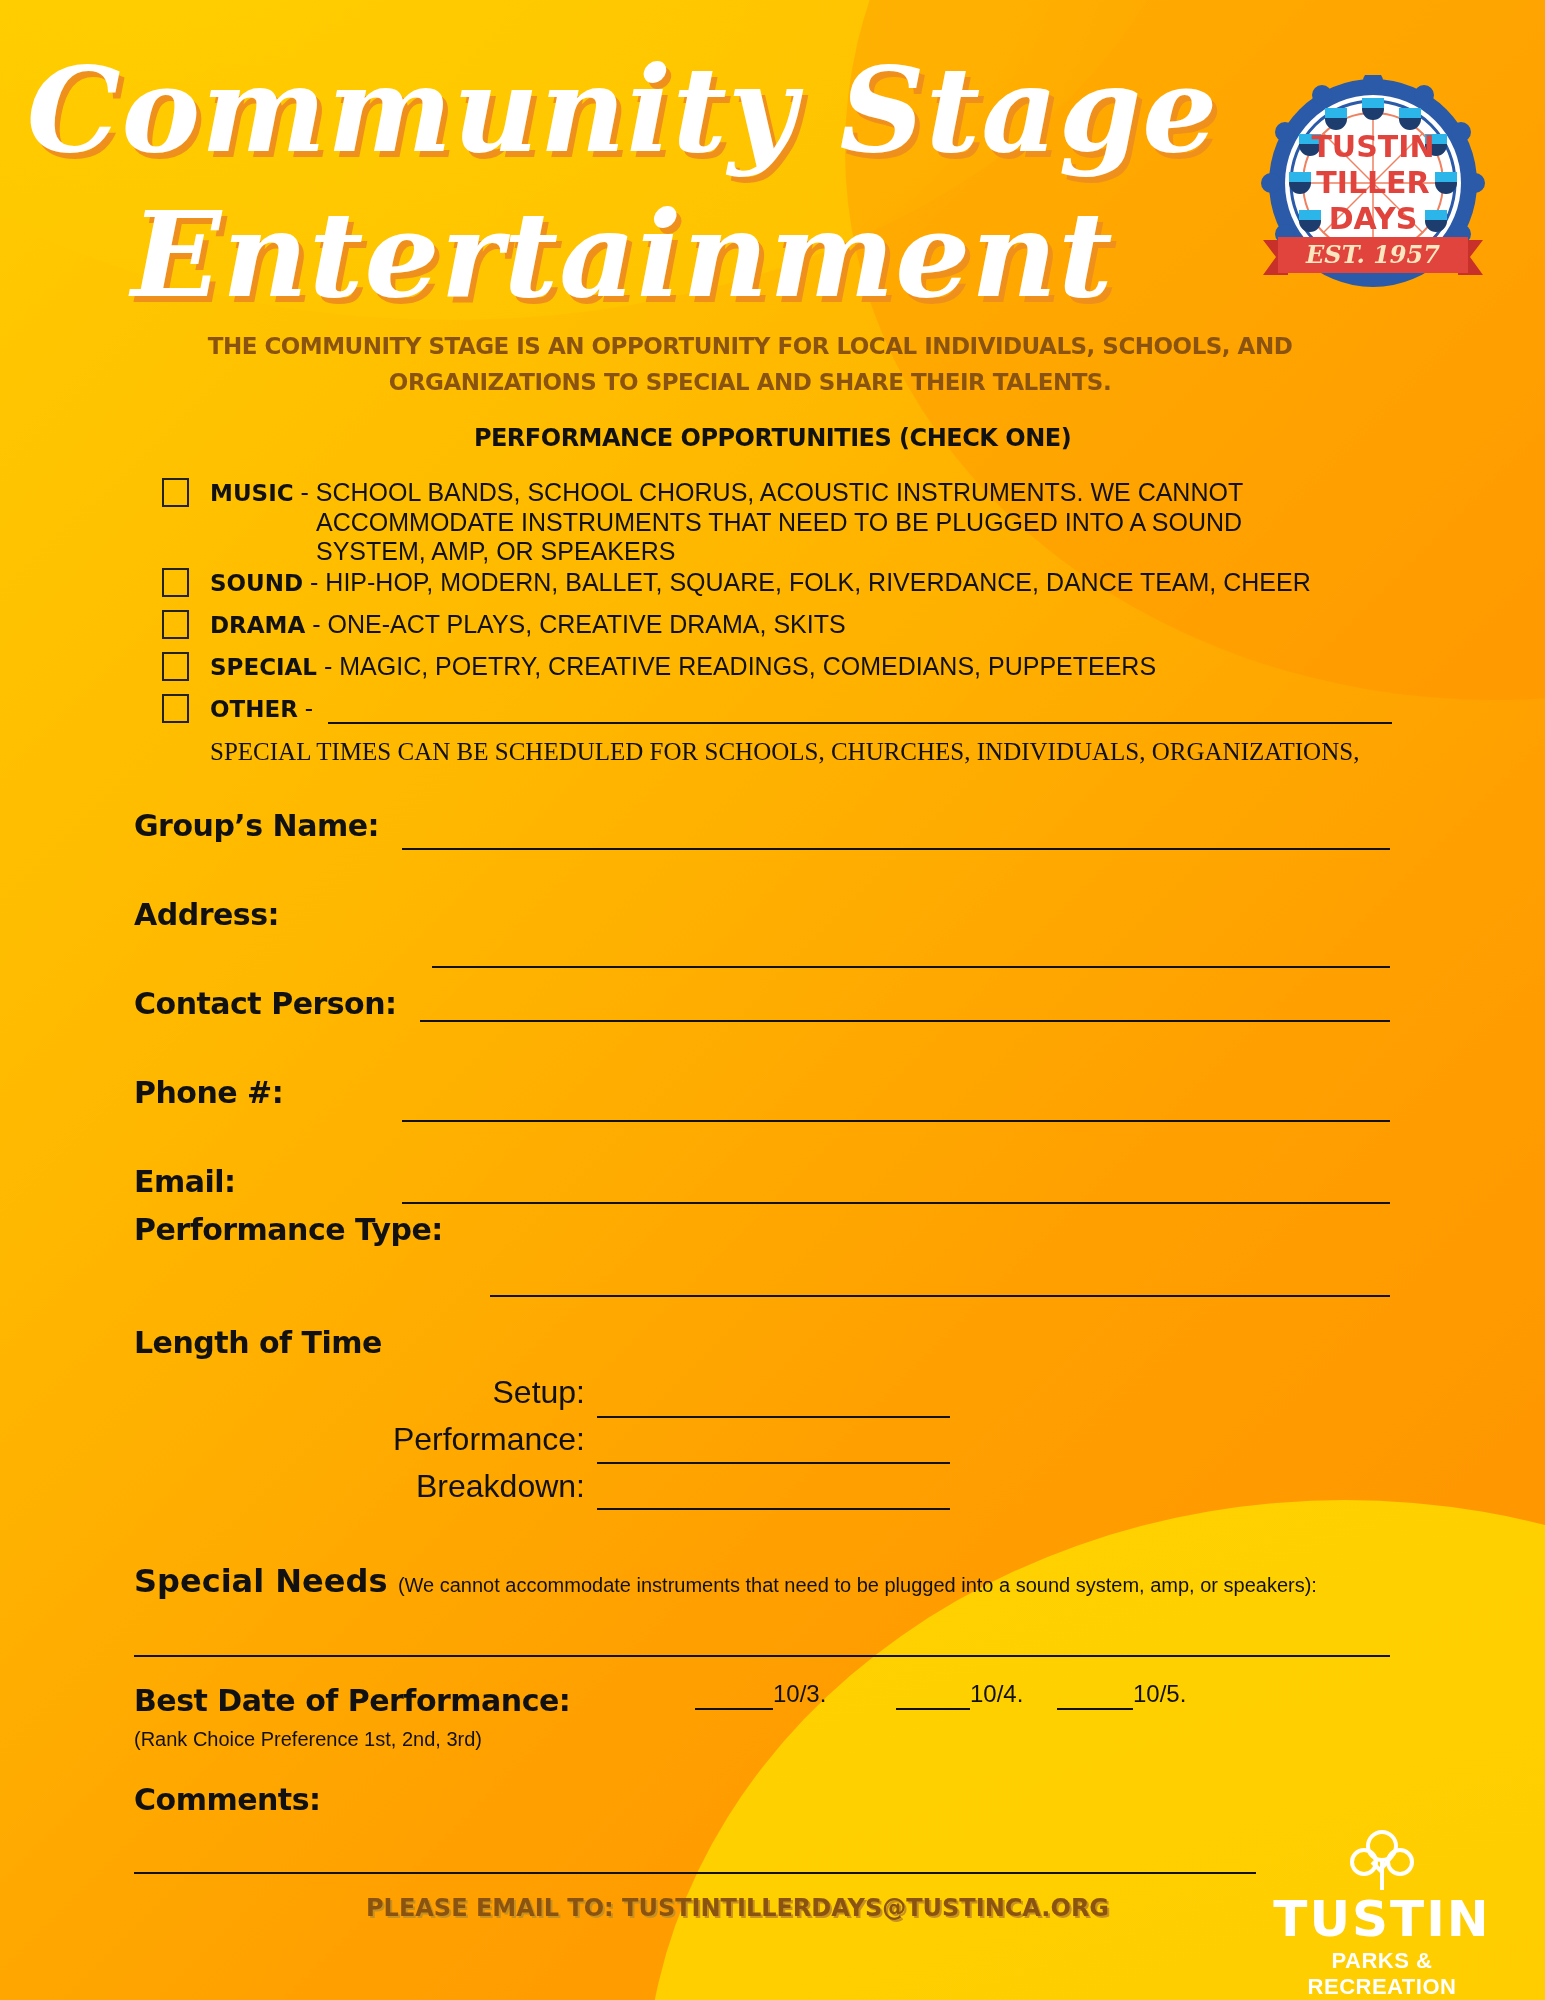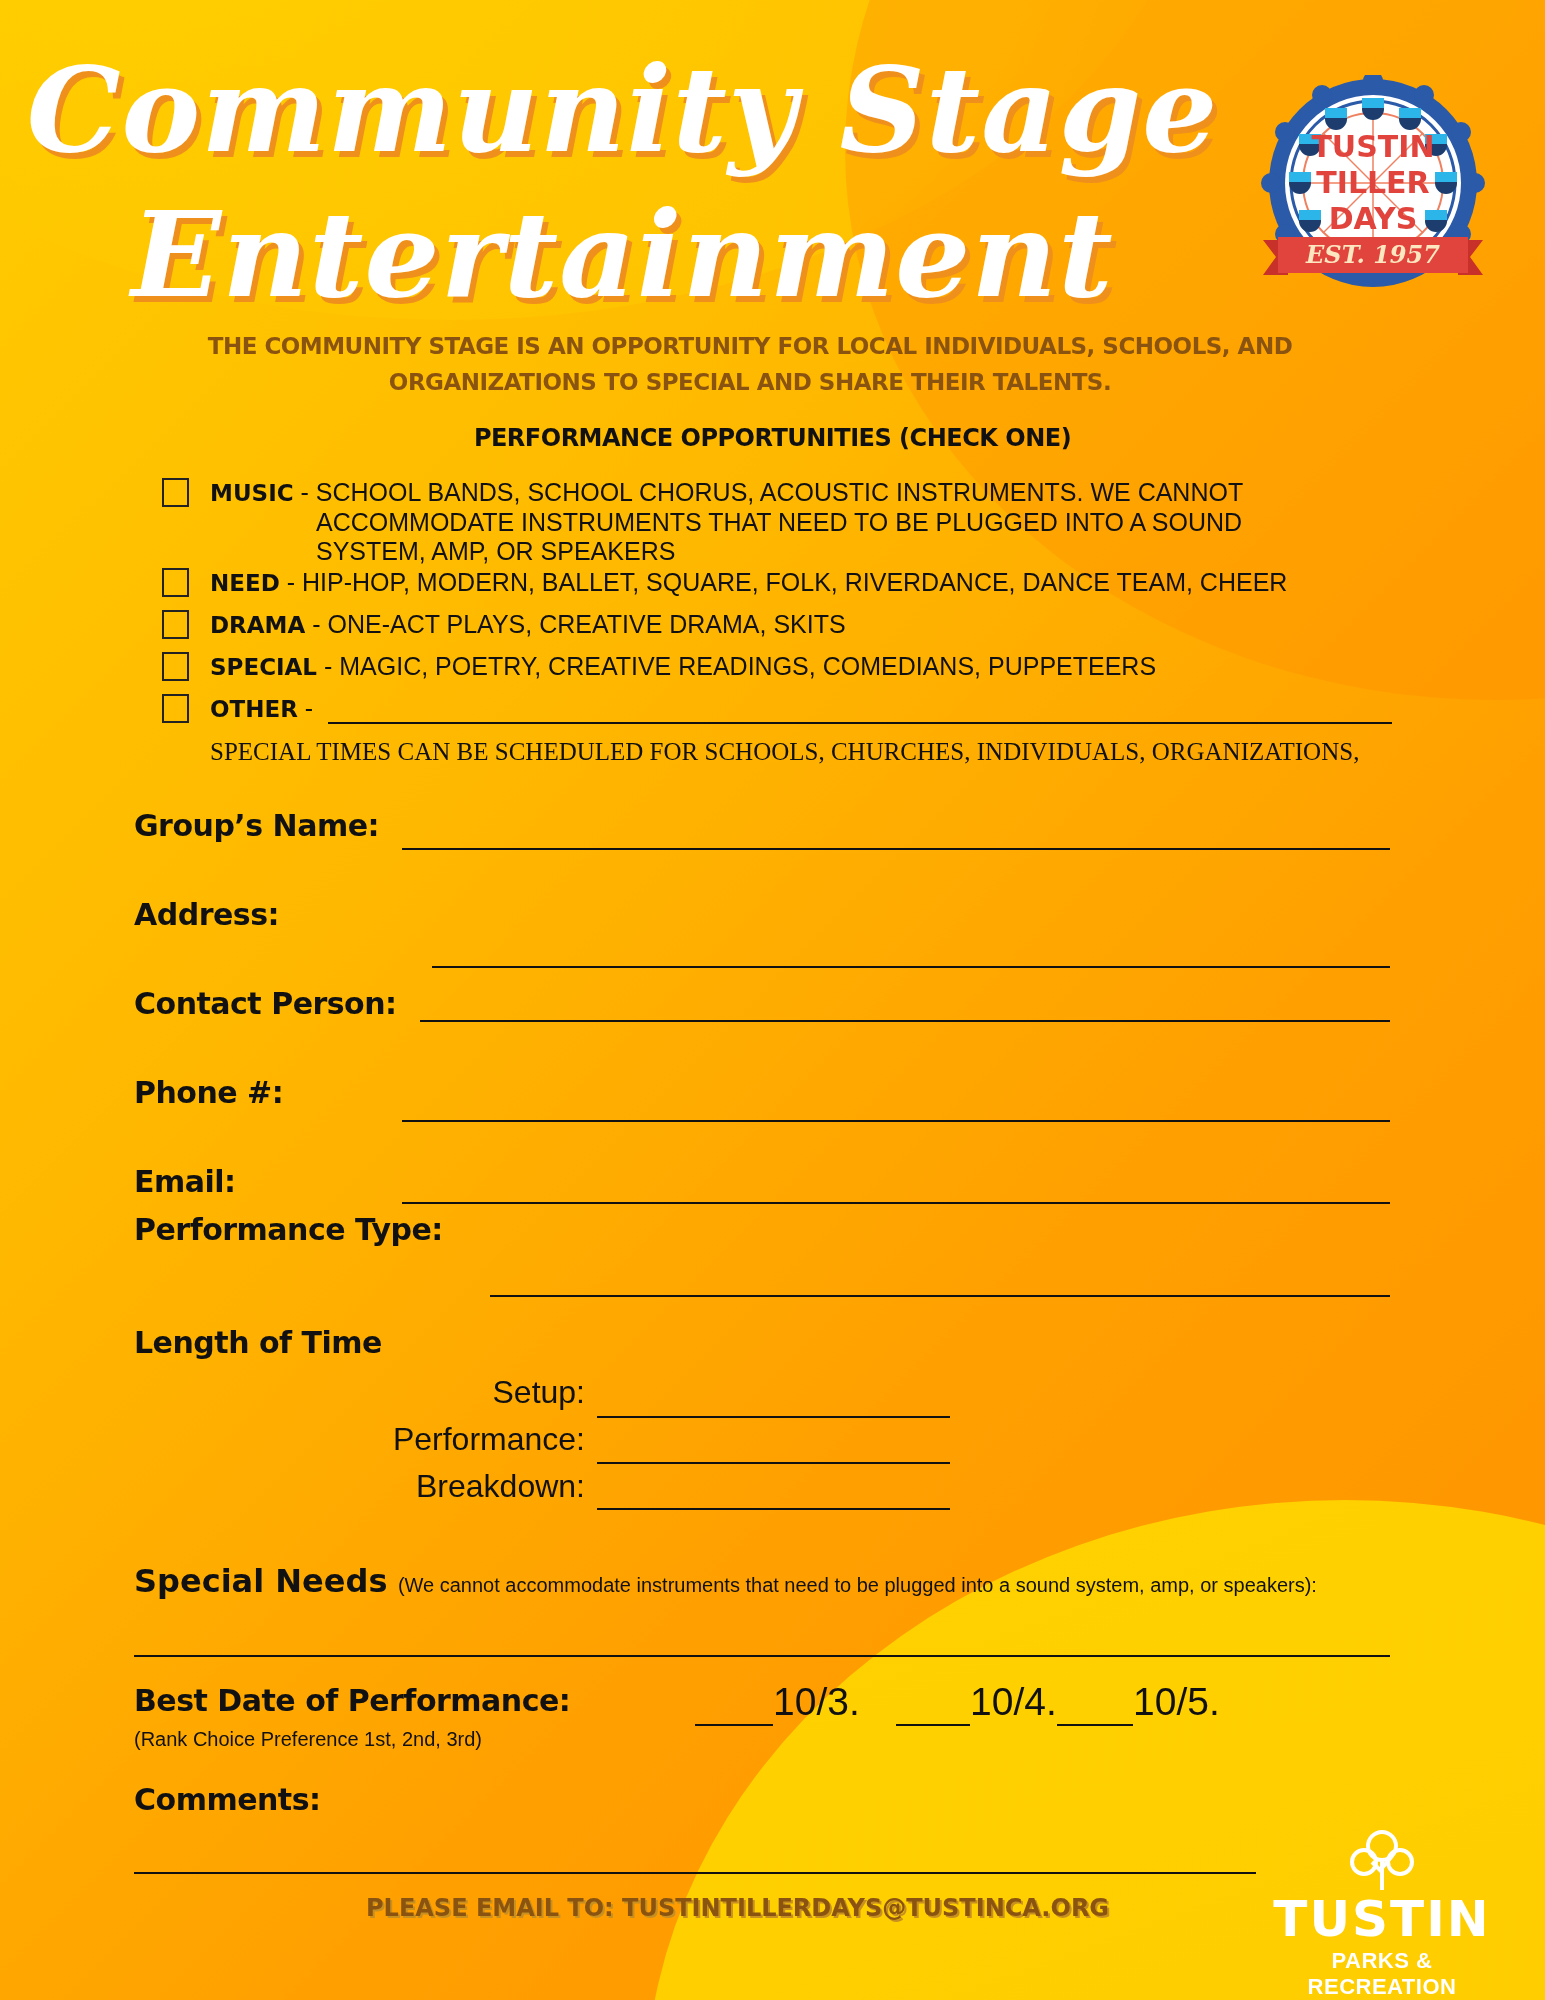--- a/index.html
+++ b/index.html
@@ -26,21 +26,21 @@
   .cbox { position:absolute; left:0; top:0; width:27px; height:29px; border:2px solid #222; box-sizing:border-box; cursor:pointer; }
   .opt .txt { position:absolute; left:48px; top:0; }
   .opt .cat { font-weight:bold; font-family:"DejaVu Sans", sans-serif; font-size:23px; }
   .opt .indent { padding-left:106px; display:block; }
   .other-line { position:absolute; left:166px; top:28px; width:1064px; border-bottom:2px solid #111; }
   .note { left:210px; top:735px; font-size:25px; line-height:33px; width:1200px;font-family:Liberation Serif, serif; }
   .field-label { left:134px; font-family:"DejaVu Sans", sans-serif; font-weight:bold; font-size:30px; letter-spacing:-0.5px; }
   .line { position:absolute; border-bottom:2px solid #111; height:0; }
   .sub-label { font-size:32px; text-align:right; width:260px; }
   .small { font-size:20px; font-family:"Liberation Sans", sans-serif; }
-  .dates { font-size:39px; }
+  .dates { font-size:24px; }
   .email { left:366px; top:1894px; font-family:"DejaVu Sans", sans-serif; font-weight:bold; font-size:24px; color:#8a5410;
     letter-spacing:0; text-shadow:2px 2px 0 #c89020; }
   .logo { left:1262px; top:1828px; width:240px; color:#fff; text-align:center; }
   .logo .word { font-family:"DejaVu Sans", sans-serif; font-weight:bold; font-size:50px; letter-spacing:2px; line-height:50px; }
   .logo .sub { font-size:22px; letter-spacing:0.5px; margin-top:4px;font-weight:bold; }
   .logo .tag { font-size:12px; margin-top:4px; font-style:italic; }
 </style>
 </head>
 <body>
 
@@ -124,21 +124,21 @@
 <div class="abs opt" style="top:478px;">
   <span class="cbox"></span>
   <div class="txt">
     <span class="cat">MUSIC</span><span> - SCHOOL BANDS, SCHOOL CHORUS, ACOUSTIC INSTRUMENTS. WE CANNOT</span>
     <span class="indent">ACCOMMODATE INSTRUMENTS THAT NEED TO BE PLUGGED INTO A SOUND</span>
     <span class="indent">SYSTEM, AMP, OR SPEAKERS</span>
   </div>
 </div>
 <div class="abs opt" style="top:568px;">
   <span class="cbox"></span>
-  <div class="txt"><span class="cat">NEED</span><span> - HIP-HOP, MODERN, BALLET, SQUARE, FOLK, RIVERDANCE, DANCE TEAM, CHEER</span></div>
+  <div class="txt"><span class="cat">SOUND</span><span> - HIP-HOP, MODERN, BALLET, SQUARE, FOLK, RIVERDANCE, DANCE TEAM, CHEER</span></div>
 </div>
 <div class="abs opt" style="top:610px;">
   <span class="cbox"></span>
   <div class="txt"><span class="cat">DRAMA</span><span> - ONE-ACT PLAYS, CREATIVE DRAMA, SKITS</span></div>
 </div>
 <div class="abs opt" style="top:652px;">
   <span class="cbox"></span>
   <div class="txt"><span class="cat">SPECIAL</span><span> - MAGIC, POETRY, CREATIVE READINGS, COMEDIANS, PUPPETEERS</span></div>
 </div>
 <div class="abs opt" style="top:694px;">

